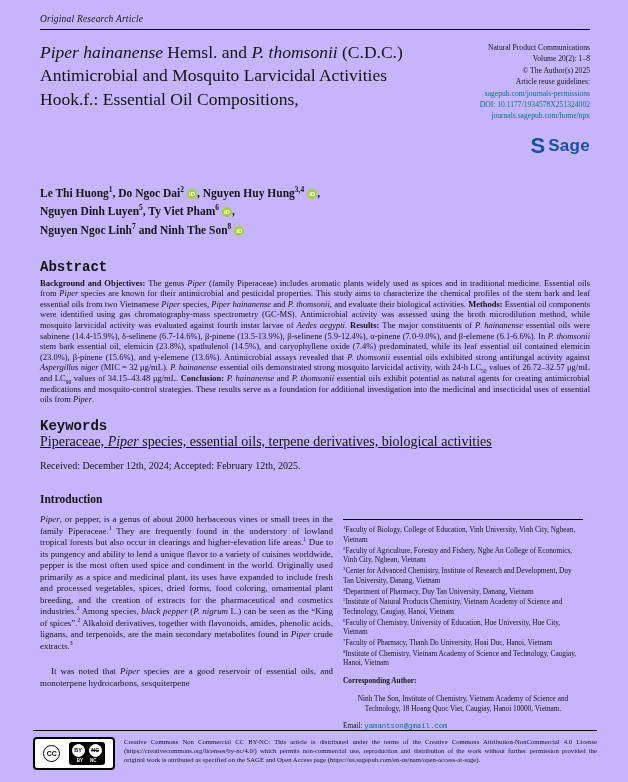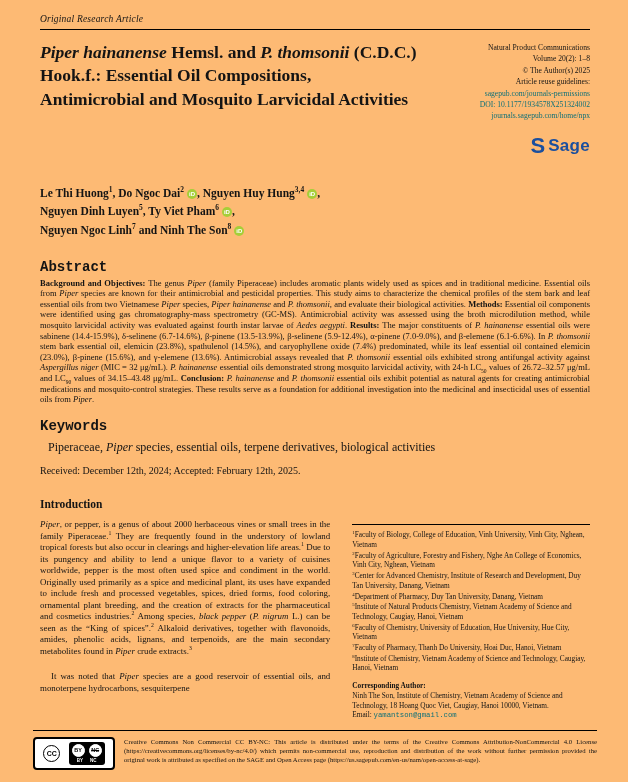--- a/index.html
+++ b/index.html
@@ -1,57 +1,57 @@
 <!DOCTYPE html>
 <html><head>
 <meta charset="utf-8">
 <style>
   html,body{margin:0;padding:0;background:#e8e8e8;}
-  .page{position:relative;width:628px;height:782px;margin:0 auto;background:#fdba74;
+  .page{position:relative;width:628px;height:782px;margin:0 auto;background:#c4b5fd;
         box-sizing:border-box;padding:14px 38px 0 40px;overflow:hidden;
         font-family:"Liberation Serif",serif;color:#141414;}
   .b{font-weight:bold;}
   .i{font-style:italic;}
   sup{font-size:0.65em;line-height:0;vertical-align:super;}
   sub{font-size:0.65em;line-height:0;vertical-align:sub;}
 
   .kicker{font-size:9.5px;font-style:italic;letter-spacing:0.2px;}
   .top-rule{border:none;border-top:1.4px solid #000;margin:5px 0 0 0;}
 
   .header{display:flex;justify-content:space-between;margin-top:11px;}
-  .title{width:408px;font-size:17.5px;font-weight:bold;line-height:1.33;margin:0;}
+  .title{width:408px;font-size:17.5px;font-weight:normal;line-height:1.33;margin:0;}
   .journal-info{width:176px;text-align:right;font-size:7.6px;line-height:1.5;padding-top:1px;}
   .journal-line{white-space:nowrap;}
   .journal-line.link{color:#0e7078;}
   .sage-logo{margin-top:7px;font-family:"Liberation Sans",sans-serif;font-weight:bold;color:#1b4f9e;}
   .s-mark{font-size:22px;margin-right:3px;vertical-align:-2px;}
   .sage-word{font-size:17px;letter-spacing:0.3px;}
 
   .authors{margin-top:22px;font-size:11.5px;font-weight:bold;line-height:1.62;}
   .orcid{display:inline-block;width:10px;height:10px;border-radius:50%;background:#a6ce39;color:#fff;
          font-size:6px;line-height:10px;text-align:center;font-family:"Liberation Sans",sans-serif;
          font-weight:bold;margin-left:3px;vertical-align:1px;}
 
   .sec-heading{font-size:14px;font-weight:bold;margin:0 0 3px 0;font-family:Liberation Mono, monospace;}
   .abstract-wrap{margin-top:19px;}
   .justified{font-size:8.5px;line-height:10.6px;text-align:justify;margin:0;}
   .keywords-wrap{margin-top:13px;}
-  .keywords-body{font-size:12px;line-height:10.6px;margin:8px;}
+  .keywords-body{font-size:14px;line-height:10.6px;margin:0;text-decoration:underline;}
   .received{margin-top:13px;font-size:10px;margin-bottom:0;}
 
-  .columns{display:flex;gap:22px;margin-top:22px;}
+  .columns{display:flex;gap:10px;margin-top:22px;}
   .col-left{width:293px;}
   .intro-heading{font-size:11.5px;font-weight:bold;margin:0 0 9px 0;}
   .col-left p{font-size:8.9px;line-height:11.5px;text-align:justify;margin:0;}
   .col-left p.indent{text-indent:11px;margin-top:14px;}
   .col-right{width:240px;margin-top:26px;border-top:1px solid #000;padding-top:5px;
              font-size:7.3px;line-height:9.7px;}
   .affil{margin:0 0 1px 0;}
   .corr-heading{font-weight:bold;margin:8px 0 0 0;}
-  .corr-body{margin:0;}
+  .corr-body{margin:8px;text-align:center;}
   .email-line{margin:0;}
   .email-link{color:#0e7078;font-family:Liberation Mono, monospace;}
 
   .footer{position:absolute;left:33px;right:31px;top:730px;border-top:1.3px solid #000;
           padding-top:6px;display:flex;gap:9px;align-items:flex-start;}
   .cc-badge{width:82px;height:33px;border:2px solid #000;border-radius:4px;flex-shrink:0;
             display:flex;align-items:center;justify-content:space-evenly;background:#fff;box-sizing:border-box;}
   .cc-circle{display:inline-block;width:17px;height:17px;border:1.6px solid #000;border-radius:50%;
              font-family:"Liberation Sans",sans-serif;font-weight:bold;font-size:7px;line-height:15px;
              text-align:center;color:#000;box-sizing:border-box;}
@@ -68,22 +68,22 @@
 <body>
 
 <div class="page">
 
   <div class="kicker">Original Research Article</div>
   <hr class="top-rule">
 
   <div class="header">
     <h1 class="title">
       <div><span class="i">Piper hainanense</span><span> Hemsl. and </span><span class="i">P. thomsonii</span><span> (C.D.C.)</span></div>
+      <div><span>Antimicrobial and Mosquito Larvicidal Activities</span></div>
       <div><span>Hook.f.: Essential Oil Compositions,</span></div>
-      <div><span>Antimicrobial and Mosquito Larvicidal Activities</span></div>
     </h1>
     <div class="journal-info">
       <div>
           <div class="journal-line">Natural Product Communications</div>
           <div class="journal-line">Volume 20(2): 1–8</div>
           <div class="journal-line">© The Author(s) 2025</div>
           <div class="journal-line">Article reuse guidelines:</div>
           <div class="journal-line link">sagepub.com/journals-permissions</div>
           <div class="journal-line link">DOI: 10.1177/1934578X251324002</div>
           <div class="journal-line link">journals.sagepub.com/home/npx</div>

